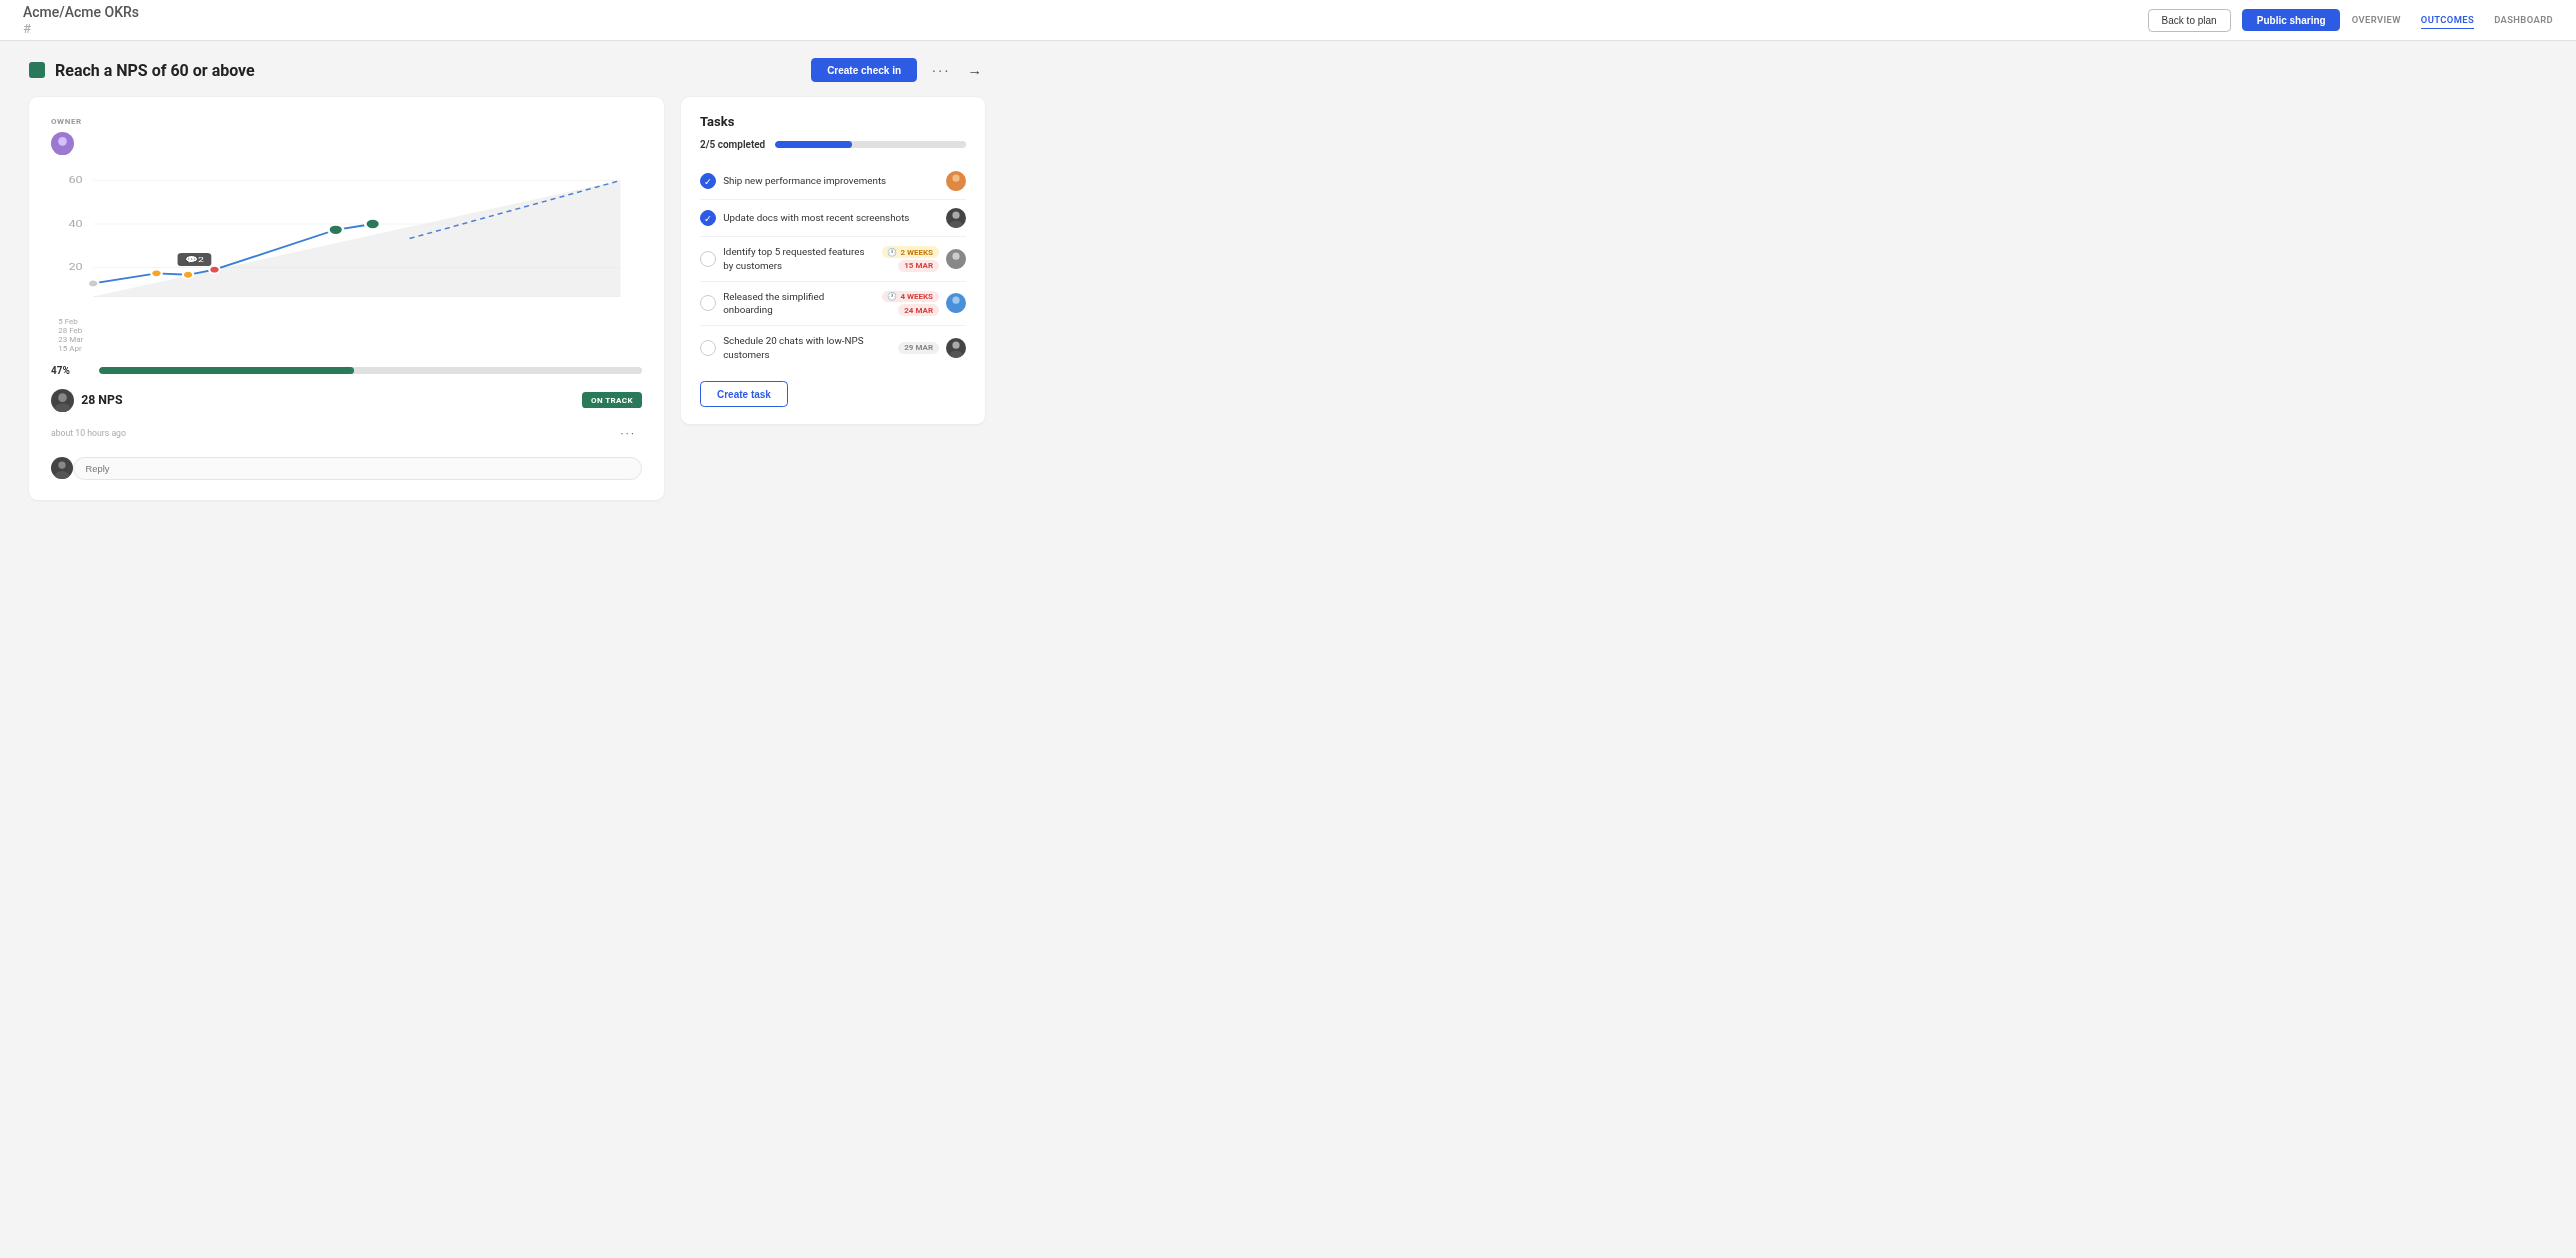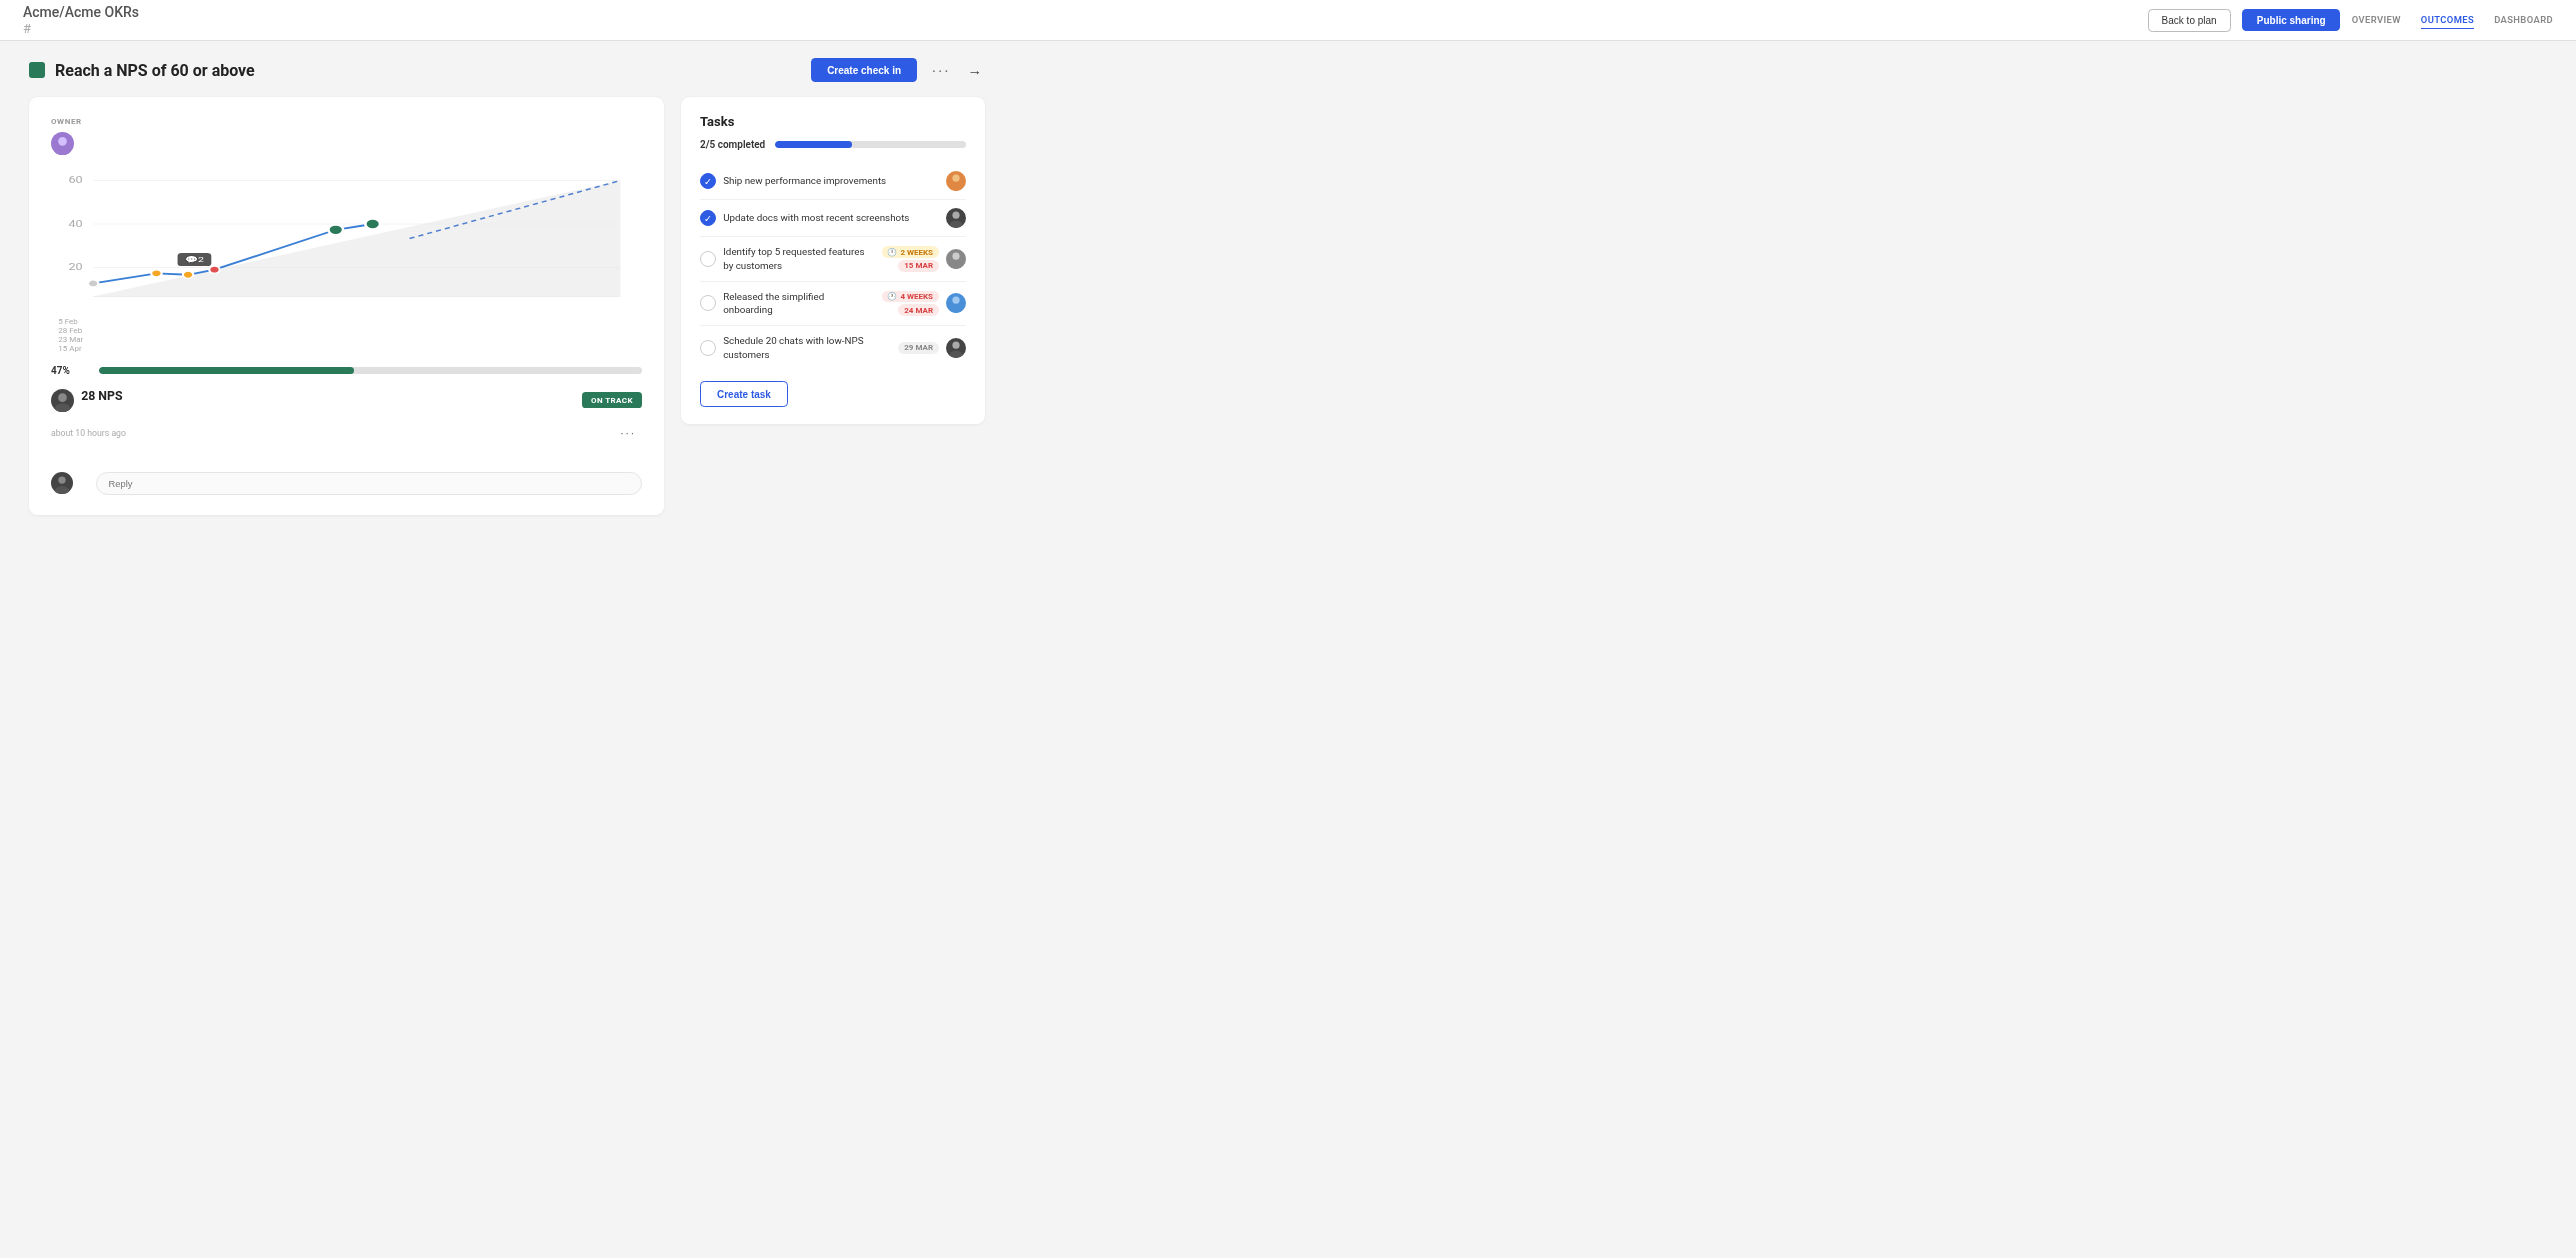--- a/index.html
+++ b/index.html
@@ -243,21 +243,21 @@
       flex-direction: column;
       gap: 8.7px;
     }
     .checkin-header {
       display: flex;
       align-items: center;
       justify-content: space-between;
     }
     .checkin-meta {
       display: flex;
-      align-items: flex-start;
+      align-items: center;
       gap: 7.2px;
     }
     .checkin-avatar {
       width: 23px;
       height: 23px;
       border-radius: 50%;
       background: #555;
       display: flex;
       align-items: center;
       justify-content: center;
@@ -290,22 +290,22 @@
       justify-content: space-between;
       margin-top: 2.9px;
     }
     .checkin-time {
       font-size: 8.7px;
       color: #aaa;
     }
     .reply-row {
       display: flex;
       align-items: center;
-      gap: 23px;
-      margin-top: 21px;
+      gap: 0;
+      margin-top: 6px;
     }
     .reply-avatar {
       width: 22px;
       height: 22px;
       border-radius: 50%;
       background: #666;
       flex-shrink: 0;
       overflow: hidden;
     }
     .reply-input {

